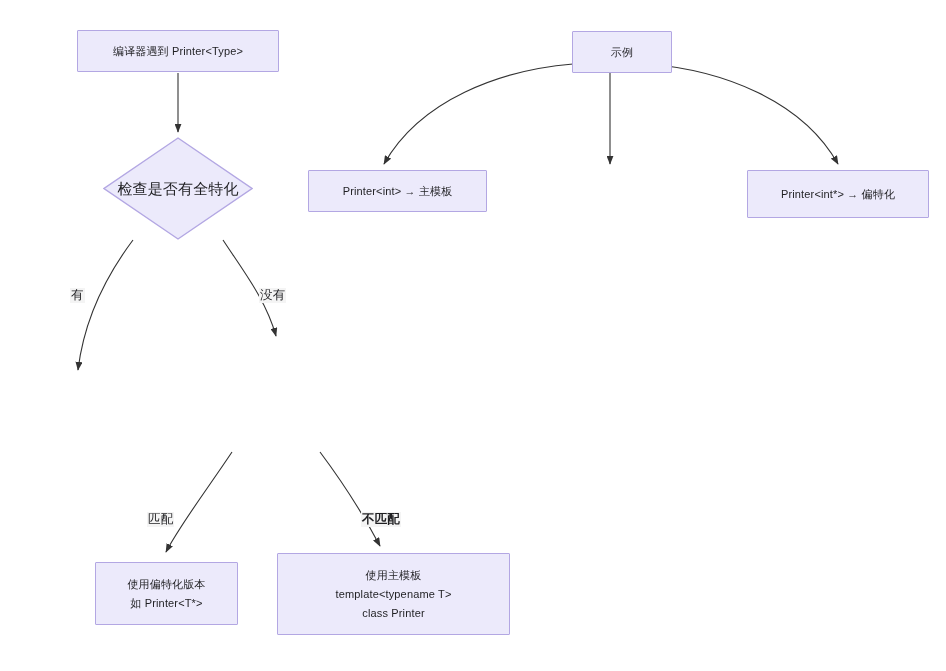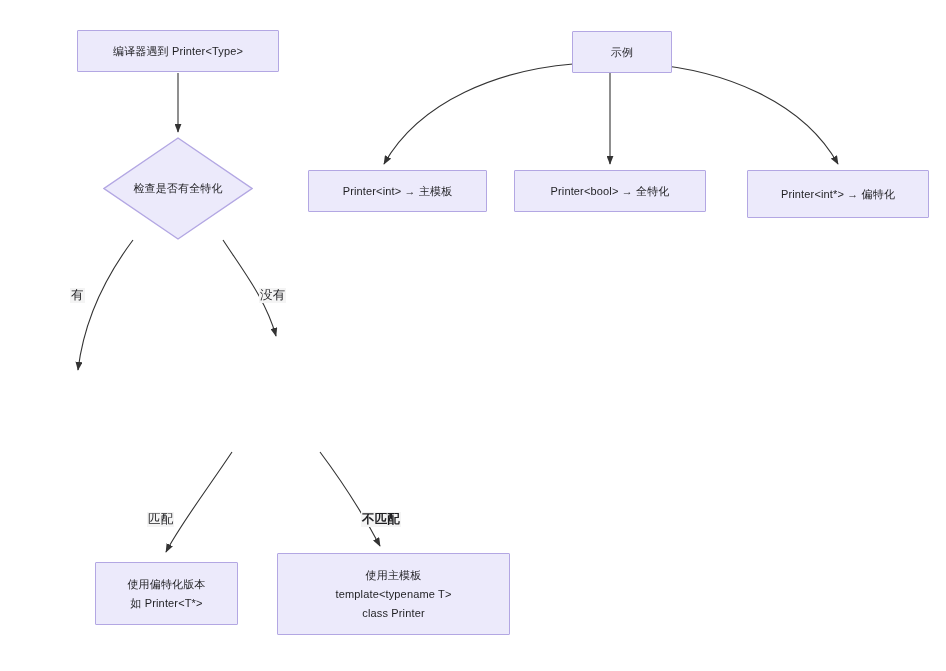--- a/index.html
+++ b/index.html
@@ -64,21 +64,21 @@
   }
   .diamond-wrap .diamond-label {
     position: absolute;
     left: 0; top: 0;
     width: 100%;
     height: 100%;
     display: flex;
     align-items: center;
     justify-content: center;
     text-align: center;
-    font-size: 11px;
+    font-size: 15px;
     line-height: 19px;
     color: #1f1f22;
     letter-spacing: 0.15px;
   }
   
   .edge-label {
     position: absolute;
     font-size: 12.5px;
     line-height: 15px;
     color: #1f1f22;
@@ -142,18 +142,17 @@
 如 Printer&lt;T*&gt;</div>
 
     <div class="node rect" style="left:277px; top:553px; width:233px; height:82px;">使用主模板
 template&lt;typename T&gt;
 class Printer</div>
 
     <div class="node rect" style="left:572px; top:31px; width:100px; height:42px;">示例</div>
 
     <div class="node rect" style="left:308px; top:170px; width:179px; height:42px;">Printer&lt;int&gt; → 主模板</div>
 
-    <div class="node rect" style="left:514px; top:170px; width:192px; height:42px;">Printer&lt;bool&gt; → 全特化</div>
 
     <div class="node rect" style="left:747px; top:170px; width:182px; height:48px;">Printer&lt;int*&gt; → 偏特化</div>
 
   </div>
 </div>
 
 </body></html>

